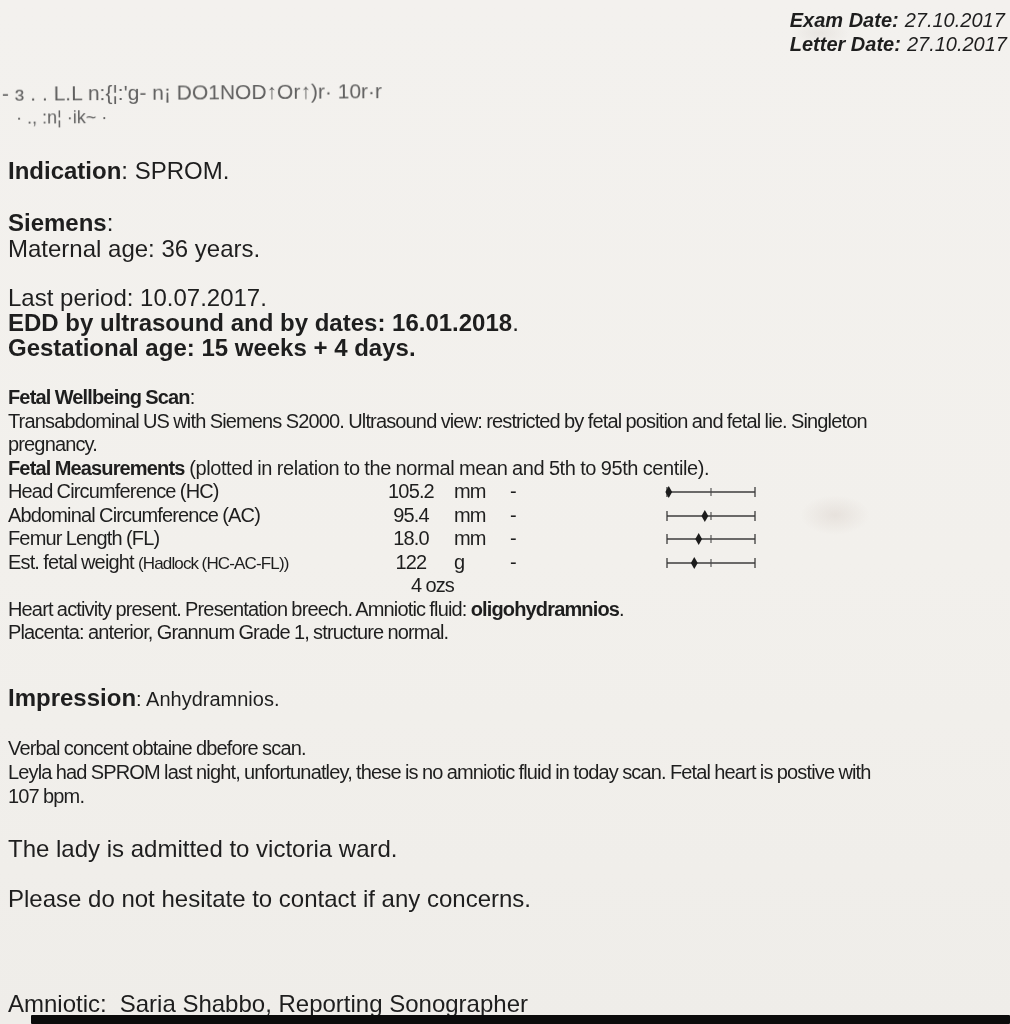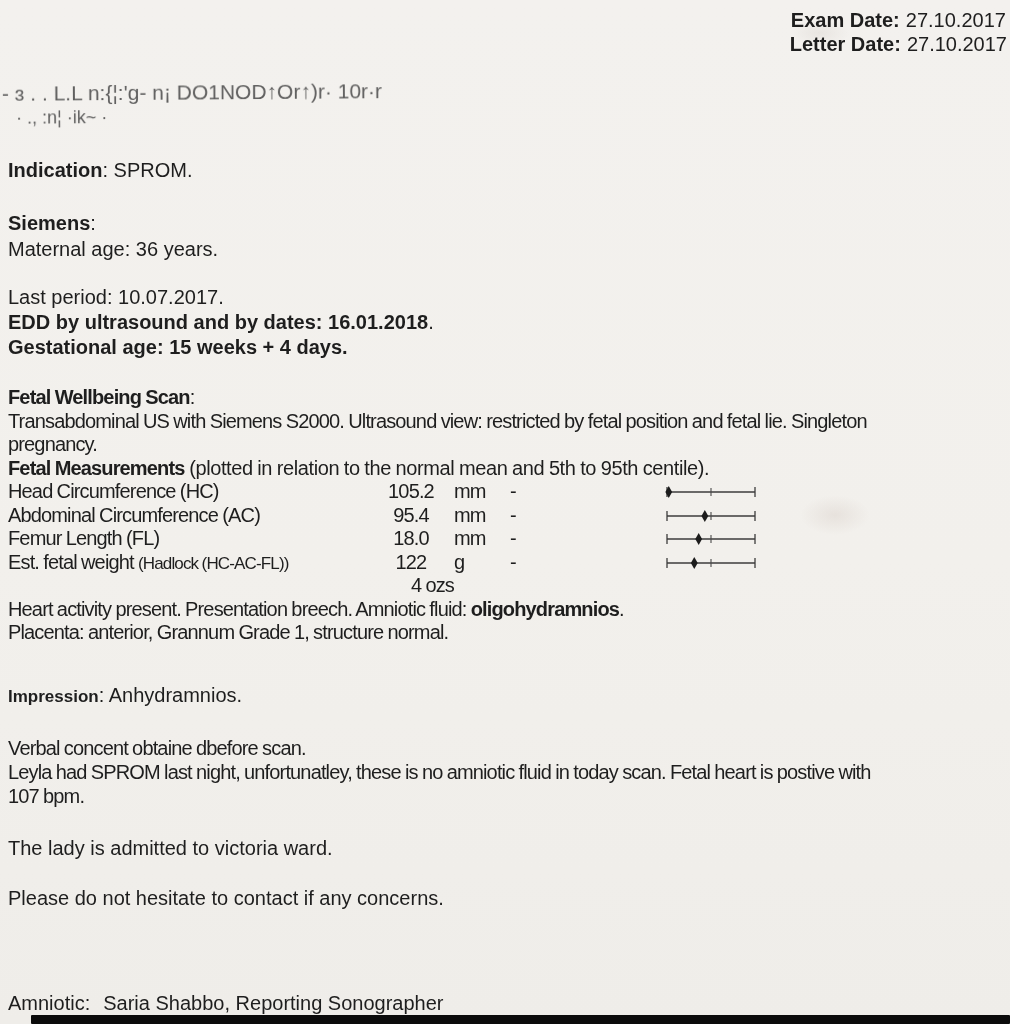--- a/index.html
+++ b/index.html
@@ -7,23 +7,23 @@
   #paper {
     position:relative;
     width:1010px; height:1024px;
     background:linear-gradient(180deg,#f3f1ee 0%,#f2f0ec 55%,#efede9 100%);
     font-family:"Liberation Sans","DejaVu Sans",sans-serif;
     color:#1e1e1e;
     overflow:hidden;
   }
   .abs { position:absolute; }
   .b { font-weight:bold; }
-  .fs20 { font-size:20px; line-height:25px; }
+  .fs20 { font-size:24px; line-height:25px; }
   .cond { letter-spacing:-0.85px; word-spacing:-0.5px; }
-  .right { text-align:center; }
+  .right { text-align:left;font-style:italic; }
   #exam-dates { top:8px; right:3px; font-size:20px; line-height:24px; }
   #exam-dates .val { margin-left:6px; font-weight:normal; }
   #smudge {
     top:80px; left:2px; width:520px;
     color:#4b4b4b; filter:blur(0.7px); opacity:0.88;
     transform:rotate(-0.4deg);
     font-size:21px; line-height:24px;
   }
   #smudge .l2 { margin-left:14px; font-size:18px; }
   #indication { top:158px; left:8px; }
@@ -34,21 +34,21 @@
   .mrow { position:relative; height:23.5px; }
   .mrow .lab   { position:absolute; left:0;   top:0; white-space:nowrap; }
   .mrow .lab .small { font-size:17px; }
   .mrow .val   { position:absolute; left:360px; top:0; width:86px; text-align:center; }
   .mrow .unit  { position:absolute; left:446px; top:0; }
   .mrow .dash  { position:absolute; left:502px; top:0; }
   .mrow .plot  { position:absolute; left:657px; top:4px; }
   #ozs-row { position:relative; height:23.5px; }
   #ozs-row span { position:absolute; left:360px; width:86px; text-align:right; }
   #impression { top:684px; left:8px; font-size:20px; }
-  #impression .lbl { font-size:17px; }
+  #impression .lbl { font-size:24px; }
   #consent { top:736px; left:8px; line-height:24px; font-size:20px; }
   #admission { top:836px; left:8px; }
   #contact { top:886px; left:8px; }
   #operator { top:991px; left:8px; }
   #operator .val { margin-left:13px; }
   #bottom-bar { top:1015px; left:31px; right:0; height:9px; background:#0b0b0b; border-radius:1px; }
   .stain { border-radius:50%; pointer-events:none; }
   #stain1 { top:495px; left:800px; width:70px; height:40px; background:radial-gradient(ellipse,rgba(180,160,150,0.18),transparent 70%); }
   #stain2 { top:20px; left:790px; width:60px; height:26px; background:radial-gradient(ellipse,rgba(170,160,150,0.15),transparent 70%); }
   svg .axis { stroke:#3c3c3c; stroke-width:1.3; }

